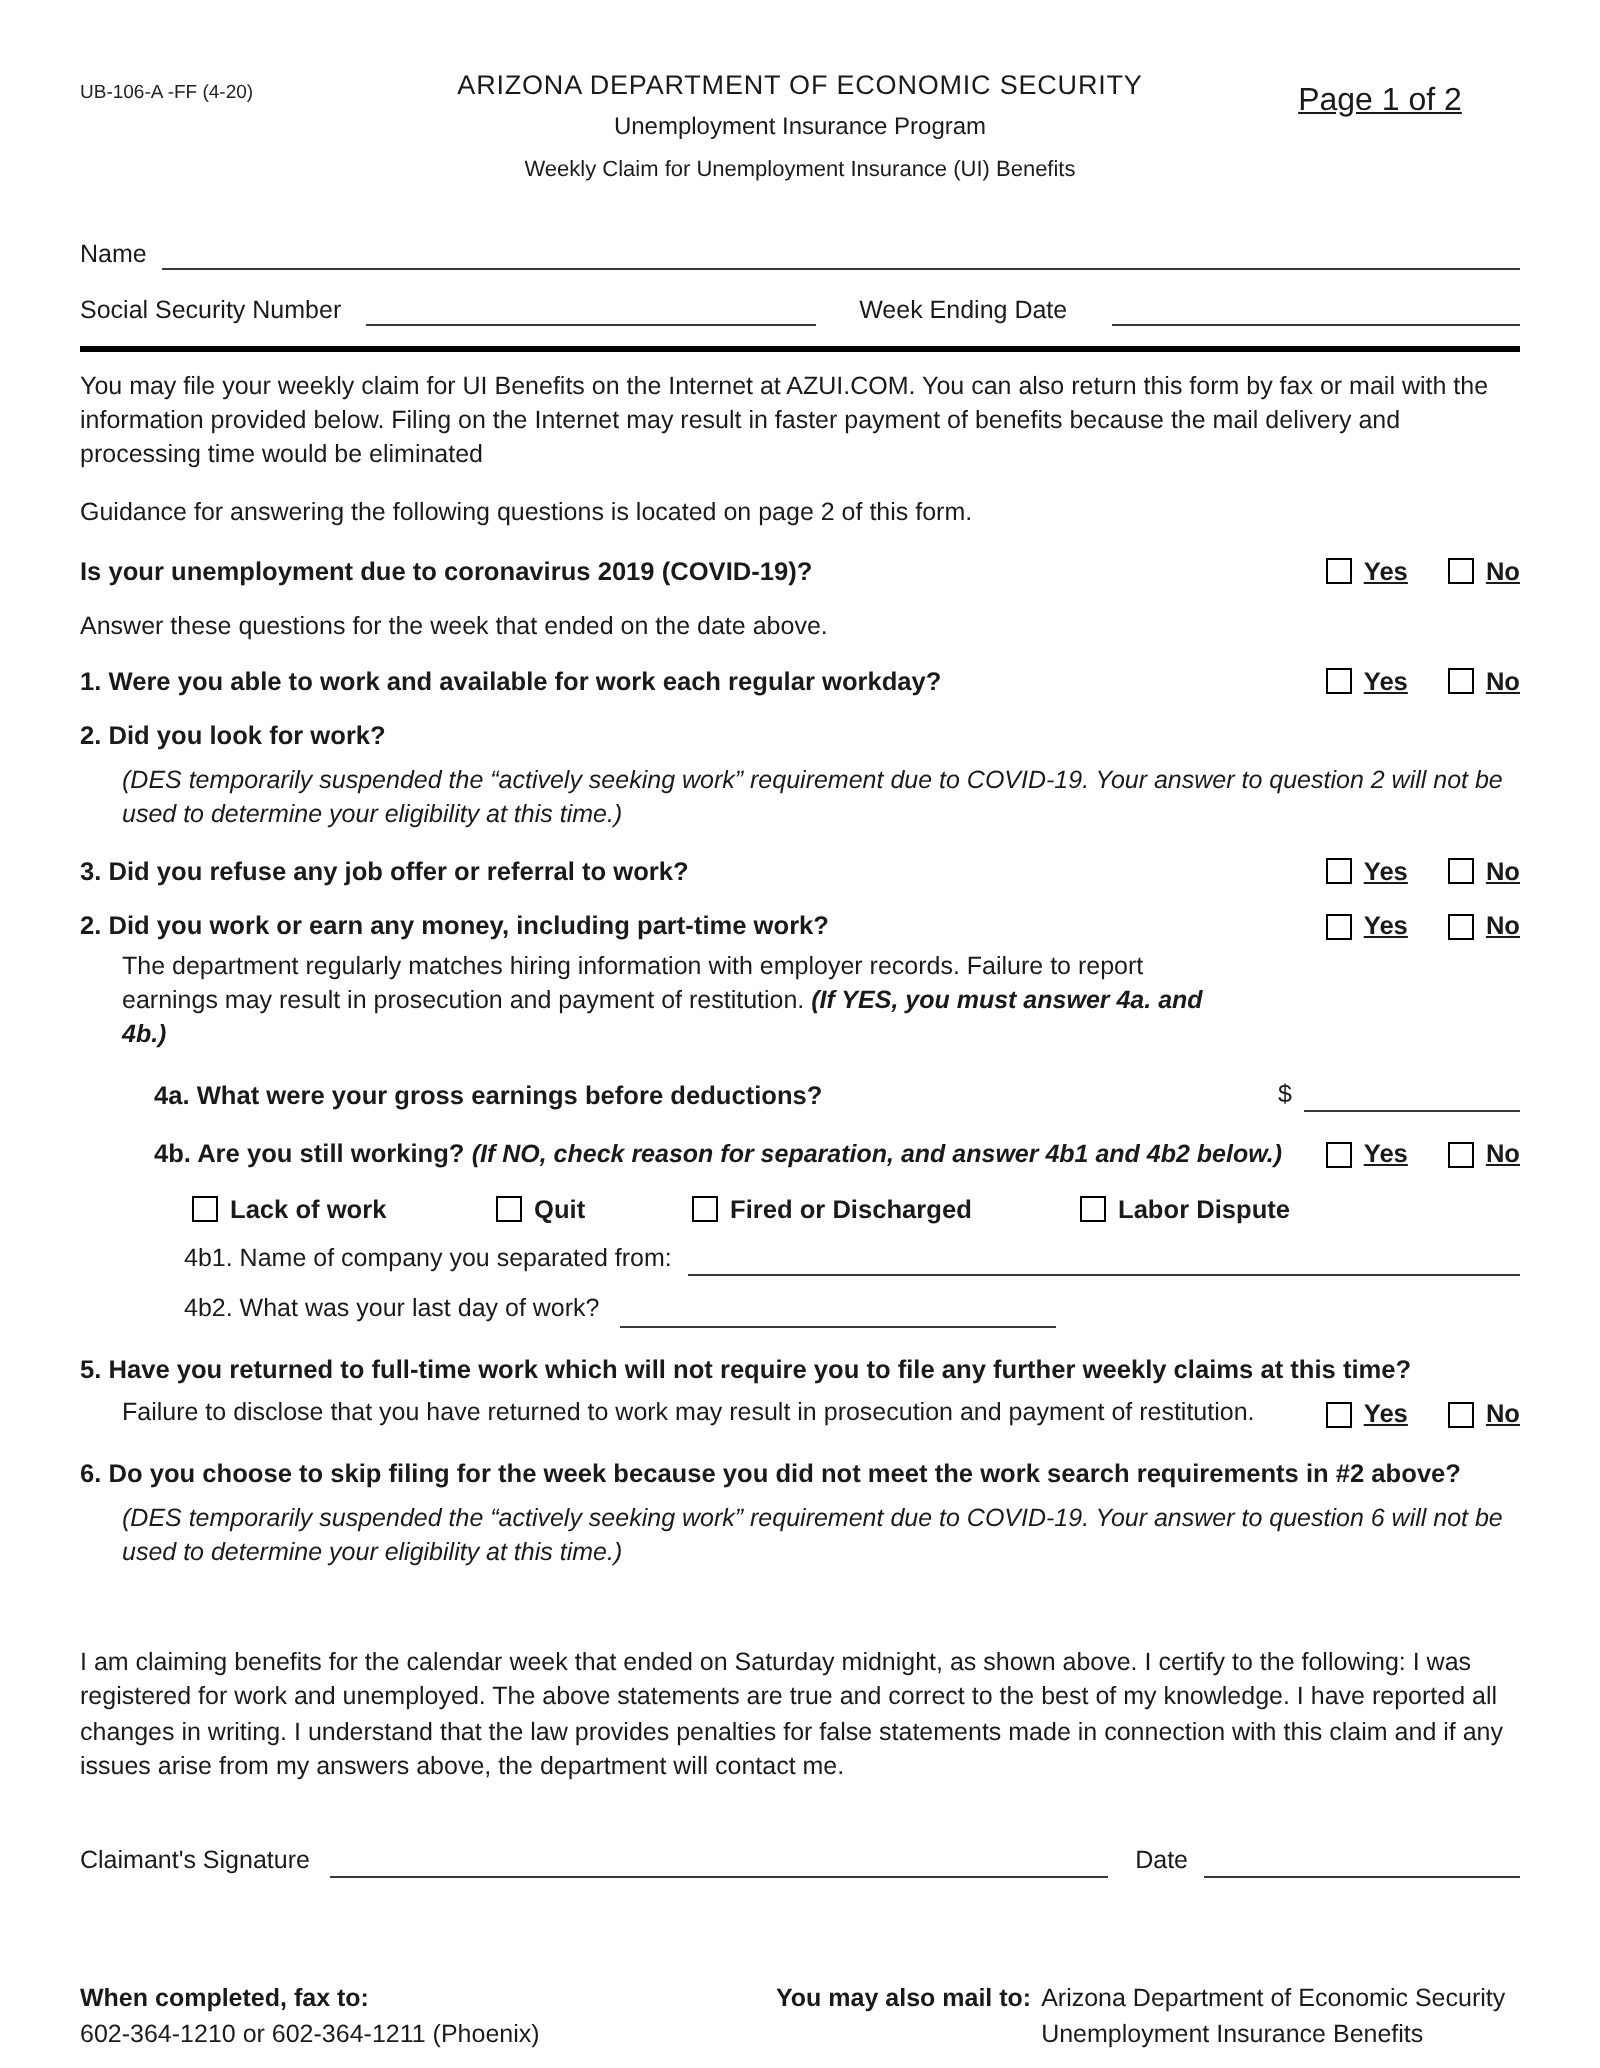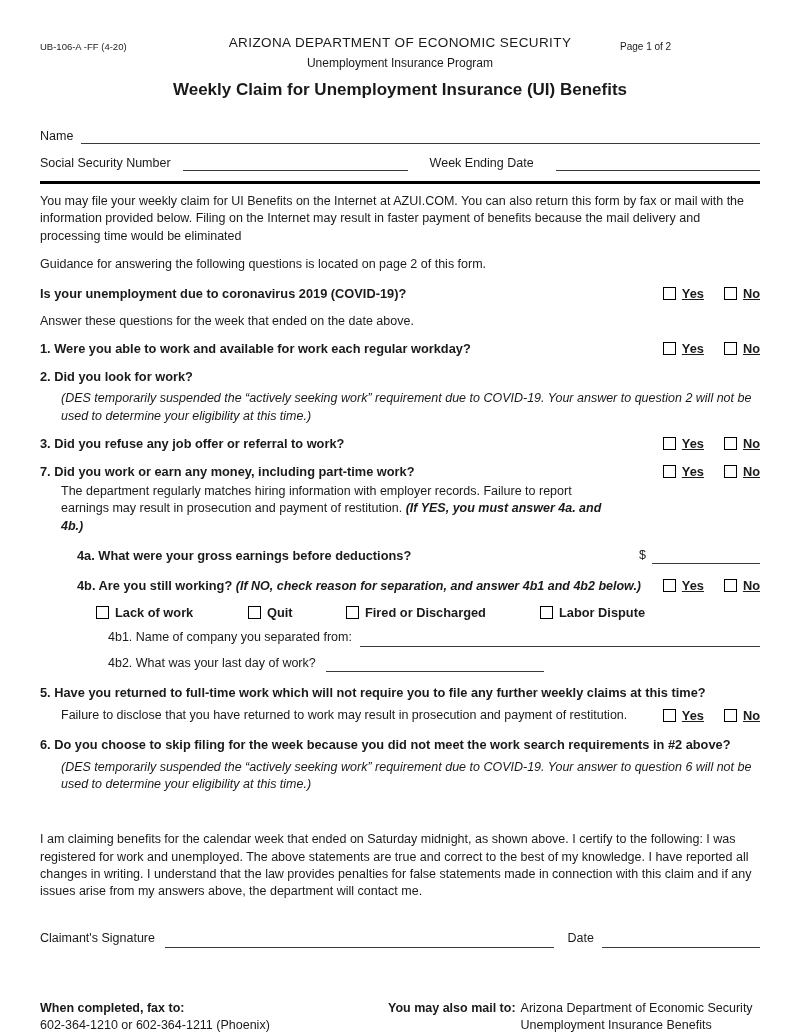--- a/index.html
+++ b/index.html
@@ -13,22 +13,22 @@
     overflow:hidden;
   }
   .page { padding:34px 40px 0 40px; }
 
   
   .hdr { display:grid; grid-template-columns:140px 1fr 140px; align-items:start; }
   .form-code { font-size:9.5px; color:#222; padding-top:6px; }
   .hdr-center { text-align:center; }
   .agency { font-size:13.5px; letter-spacing:.4px; }
   .program { font-size:12px; margin-top:2px; }
-  .page-num { font-size:10px; text-align:left; padding-top:6px; }
-  .form-title { text-align:center; font-weight:bold; font-size:17px; margin-top:7px; }
+  .page-num { font-size:16px; text-align:center; padding-top:6px;text-decoration:underline; }
+  .form-title { text-align:center; font-weight:normal; font-size:11px; margin-top:7px; }
 
   
   .fillrow { display:flex; align-items:center; }
   .line { border-bottom:1.3px solid #3a3a3a; height:14px; }
   .grow { flex:1 1 auto; }
   .lbl { white-space:nowrap; }
 
   .name-row { margin-top:26px; }
   .ssn-row { margin-top:10px; }
   .thick-rule { border-top:3px solid #000; margin-top:9px; }
@@ -43,21 +43,21 @@
   .yn { display:flex; align-items:center; font-weight:bold; font-size:12.8px; }
   .cb {
     display:inline-block; width:11px; height:11px;
     border:1.7px solid #000; margin-right:6px; background:#fff;
     flex:0 0 auto;
   }
   .note { margin-left:21px; }
   .italic { font-style:italic; }
   .bi { font-weight:bold; font-style:italic; }
   .ind-a { margin-left:37px; }
-  .ind-b { margin-left:68px; }
+  .ind-b { margin-left:52px; }
 
   .mt12 { margin-top:12px; }
   .mt10 { margin-top:10px; }
   .mt5  { margin-top:5px; }
   .mt3  { margin-top:3px; }
 
   .q4note { max-width:548px; }
 
   .money { display:flex; align-items:flex-end; white-space:nowrap; padding-left:12px; }
   .money .line { width:108px; margin-left:6px; }
@@ -157,21 +157,21 @@
           <span>Yes</span>
         </span>
       <span class="yn">
           <span class="cb"></span>
           <span>No</span>
         </span>
     </div>
   </div>
 
   <div class="qrow mt10">
-    <div class="q">7. Did you work or earn any money, including part-time work?</div>
+    <div class="q">2. Did you work or earn any money, including part-time work?</div>
     <div class="yesno">
       <span class="yn">
           <span class="cb"></span>
           <span>Yes</span>
         </span>
       <span class="yn">
           <span class="cb"></span>
           <span>No</span>
         </span>
     </div>

